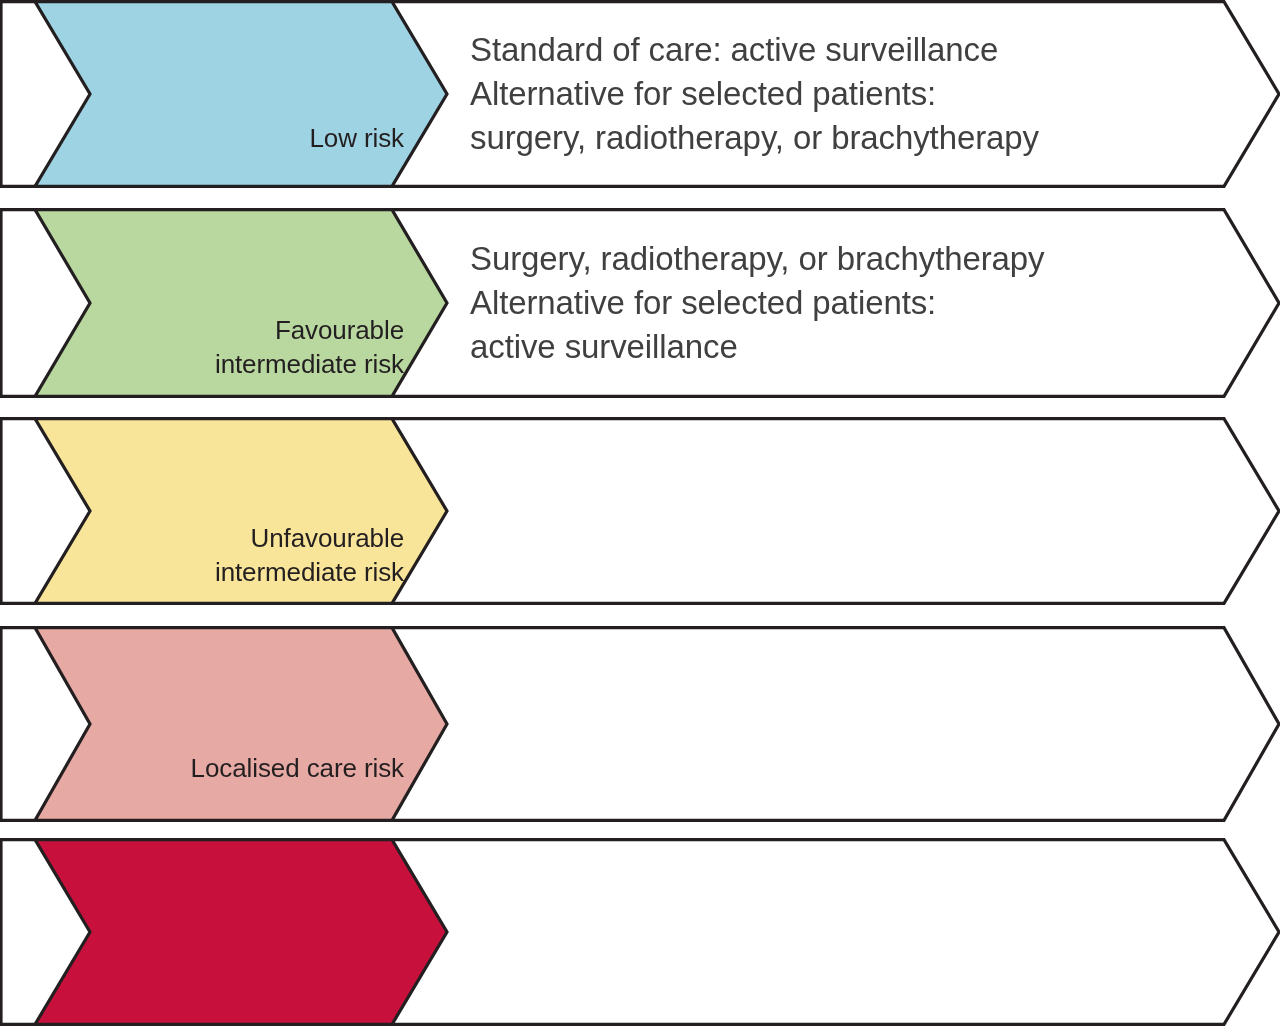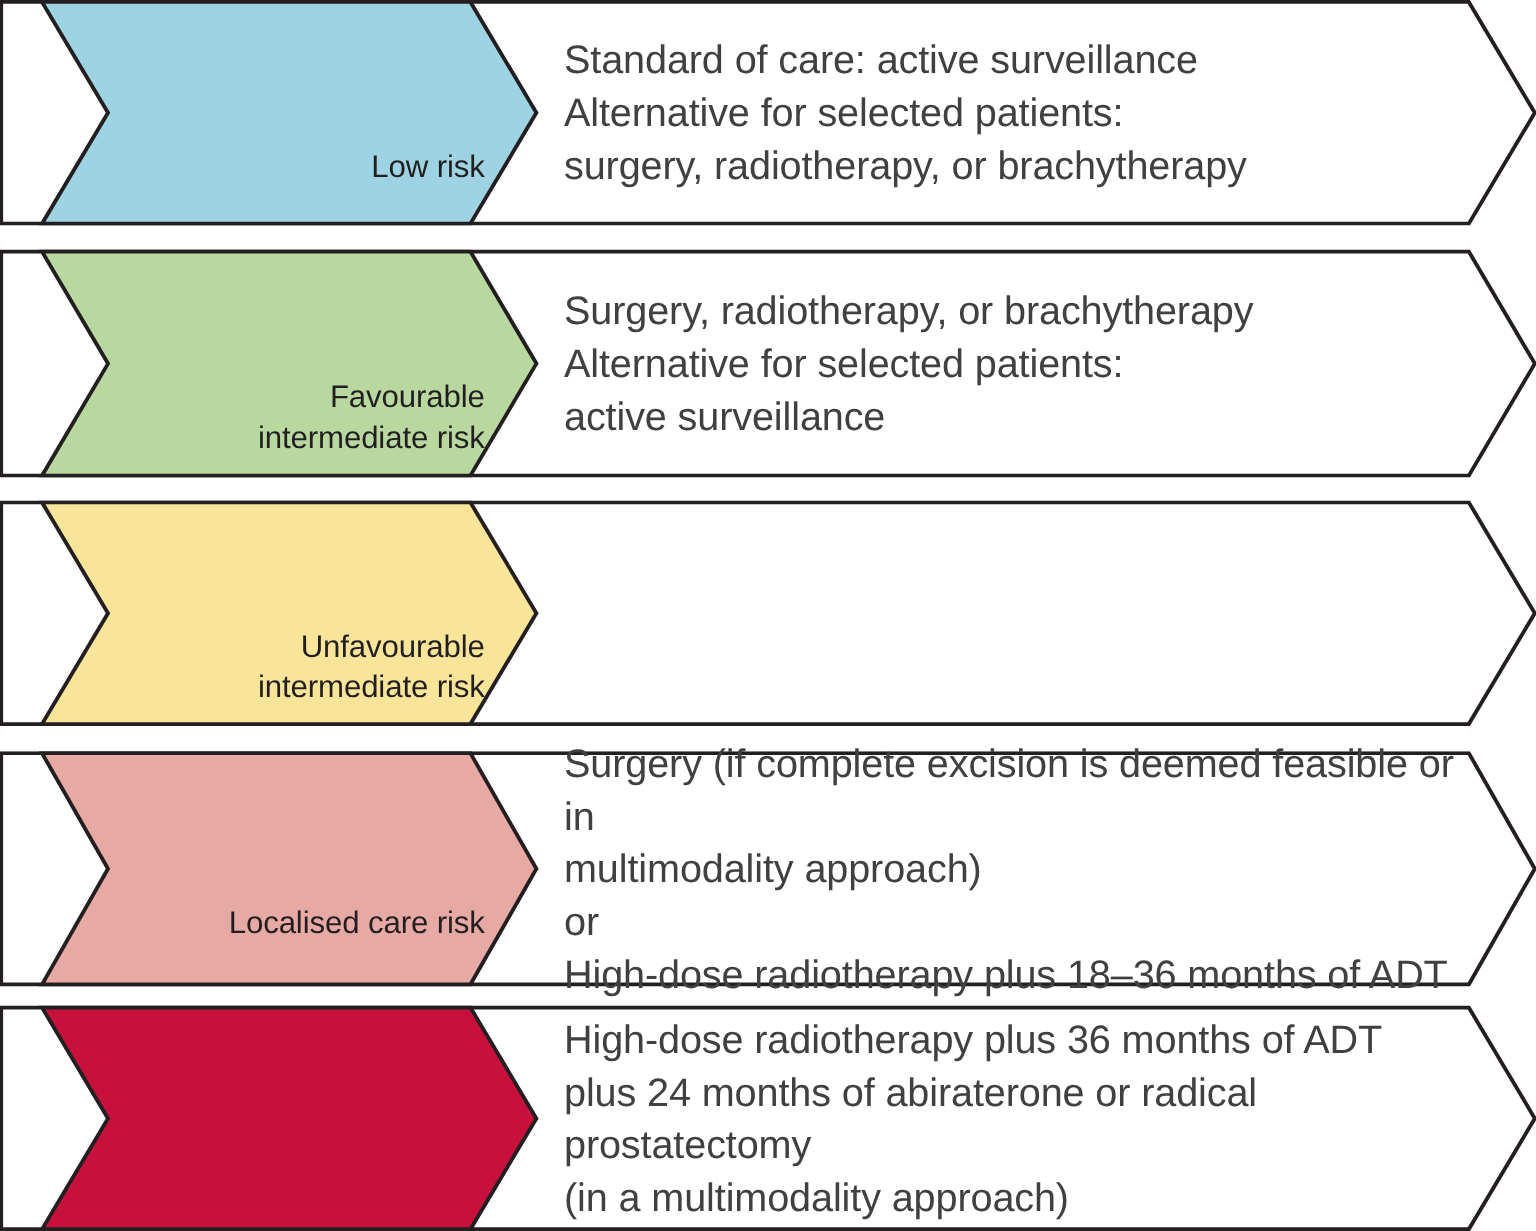--- a/index.html
+++ b/index.html
@@ -95,27 +95,20 @@
       </svg>
       <div class="risk-label">Unfavourable
 intermediate risk</div>
     </div>
     <div class="risk-row" style="top: 626px; height: 196px;">
       <svg width="1280" height="196" viewBox="0 0 1280 196">
         <path d="M 1,1.6 L 1224,1.6 L 1279,98 L 1224,194.4 L 1,194.4 Z" fill="#ffffff" stroke="#231f20" stroke-width="3.2" stroke-linejoin="miter"></path>
         <path d="M 35,1.6 L 392,1.6 L 447,98 L 392,194.4 L 35,194.4 L 90,98 Z" fill="#e7a9a3" stroke="#231f20" stroke-width="3.2" stroke-linejoin="miter"></path>
       </svg>
       <div class="risk-label">Localised care risk</div>
-      <div class="treatment-text">Surgery (if complete excision is deemed feasible or in
-multimodality approach)
-or
-High-dose radiotherapy plus 18–36 months of ADT</div>
     </div>
     <div class="risk-row" style="top: 838px; height: 188px;">
       <svg width="1280" height="188" viewBox="0 0 1280 188">
         <path d="M 1,1.6 L 1224,1.6 L 1279,94 L 1224,186.4 L 1,186.4 Z" fill="#ffffff" stroke="#231f20" stroke-width="3.2" stroke-linejoin="miter"></path>
         <path d="M 35,1.6 L 392,1.6 L 447,94 L 392,186.4 L 35,186.4 L 90,94 Z" fill="#c8103c" stroke="#231f20" stroke-width="3.2" stroke-linejoin="miter"></path>
       </svg>
-      <div class="treatment-text">High-dose radiotherapy plus 36 months of ADT
-plus 24 months of abiraterone or radical prostatectomy
-(in a multimodality approach)</div>
     </div>
   </div>
 
 </body></html>

